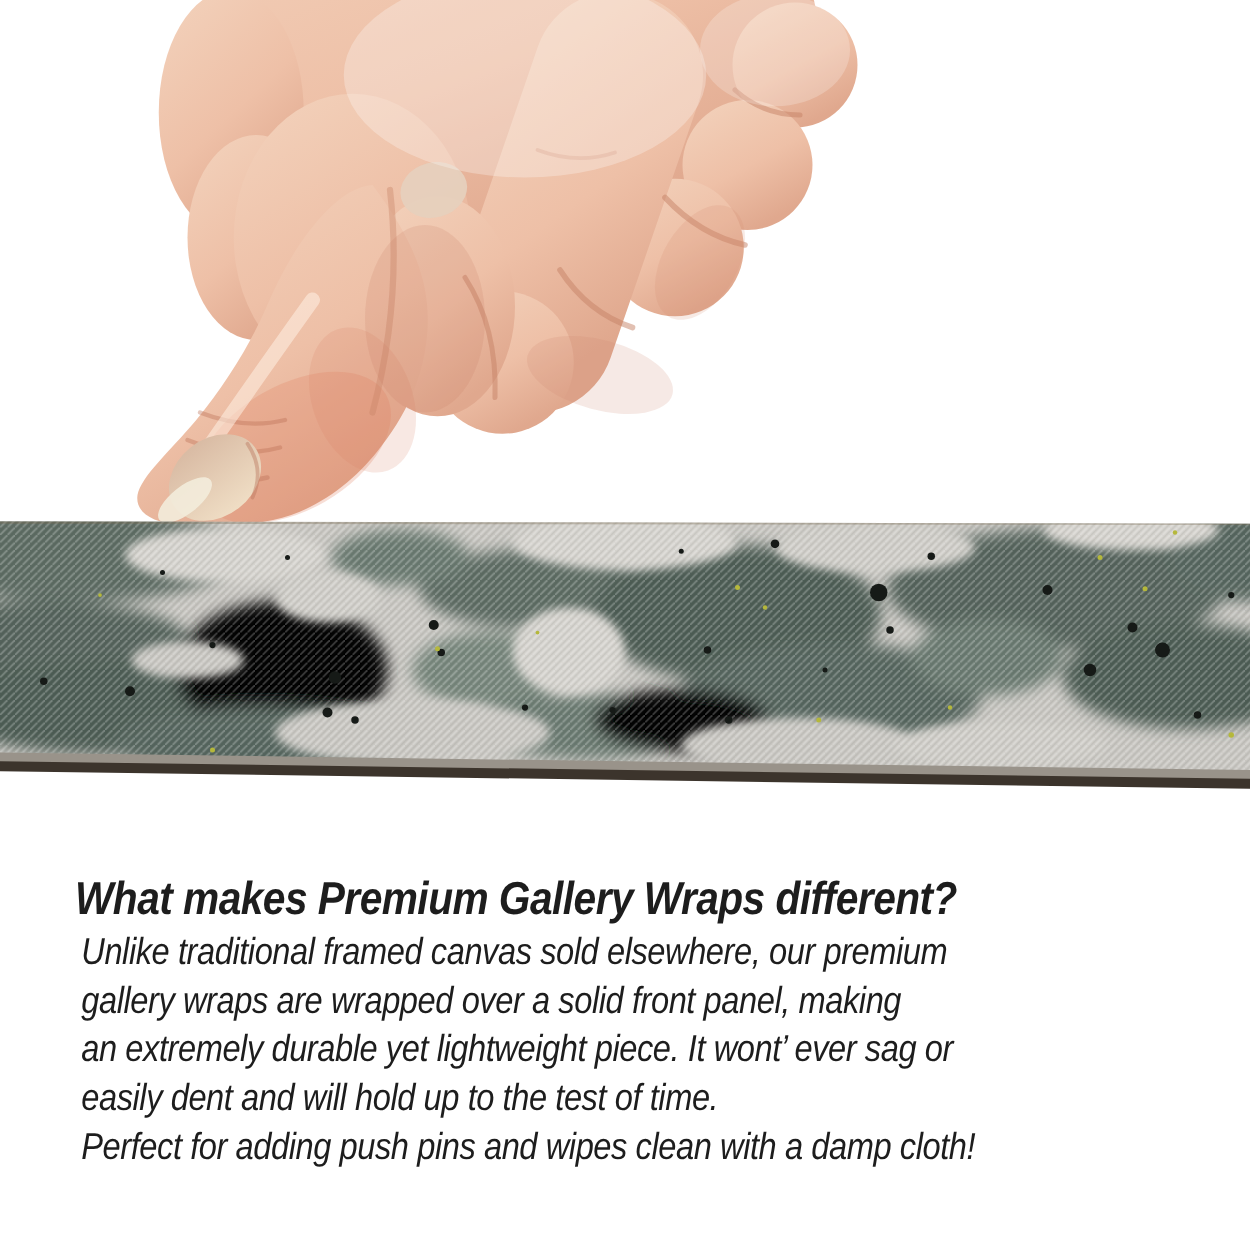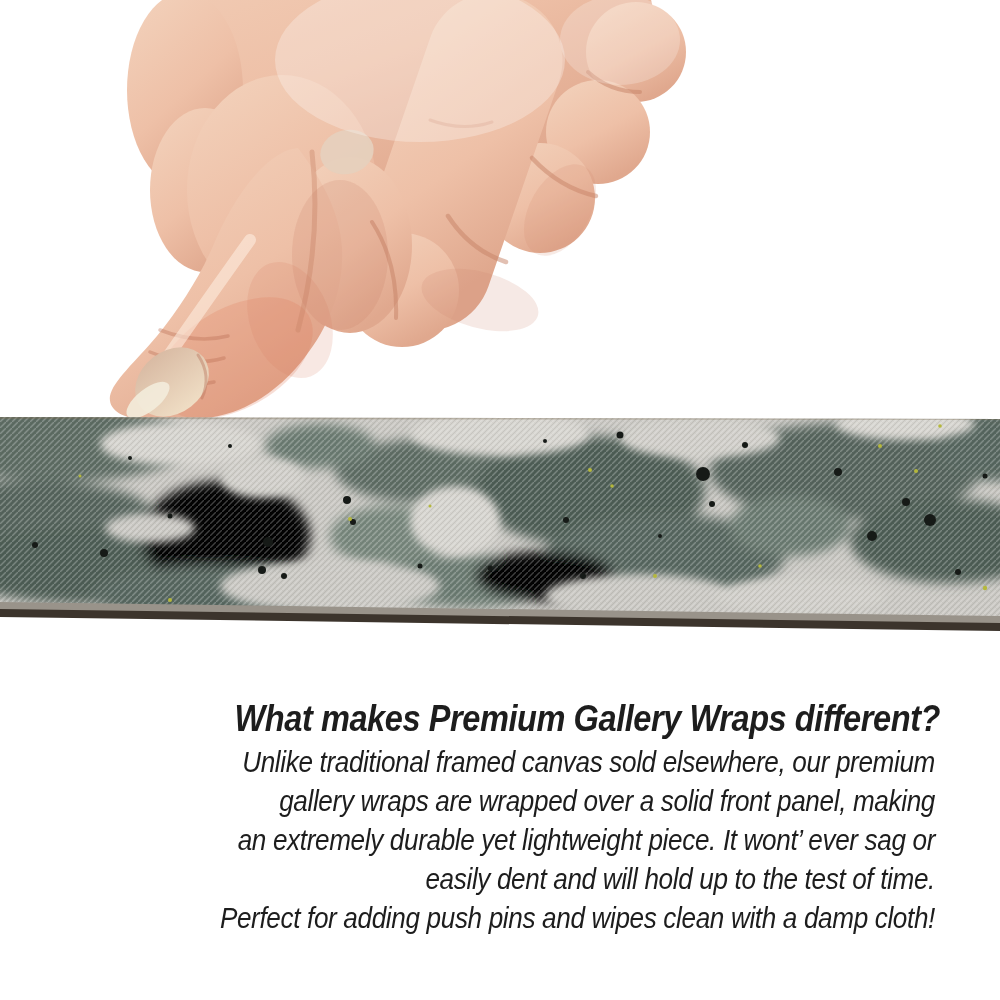--- a/index.html
+++ b/index.html
@@ -9,21 +9,21 @@
     background:#ffffff;
     overflow:hidden;
     font-family:"Liberation Sans", sans-serif;
   }
   #hand-photo{position:absolute;top:0;left:0;}
   #canvas-strip{position:absolute;top:416px;left:0;}
   #text-block{
     position:absolute;
     top:696px;left:0;
     width:1000px;
-    text-align:right;
+    text-align:left;
     color:#1d1d1d;
     font-style:italic;
   }
   #text-block .heading{
     font-size:37px;
     line-height:46px;
     font-weight:600;
     letter-spacing:-0.5px;
     transform:scaleX(0.88);
     transform-origin:50% 50%;

